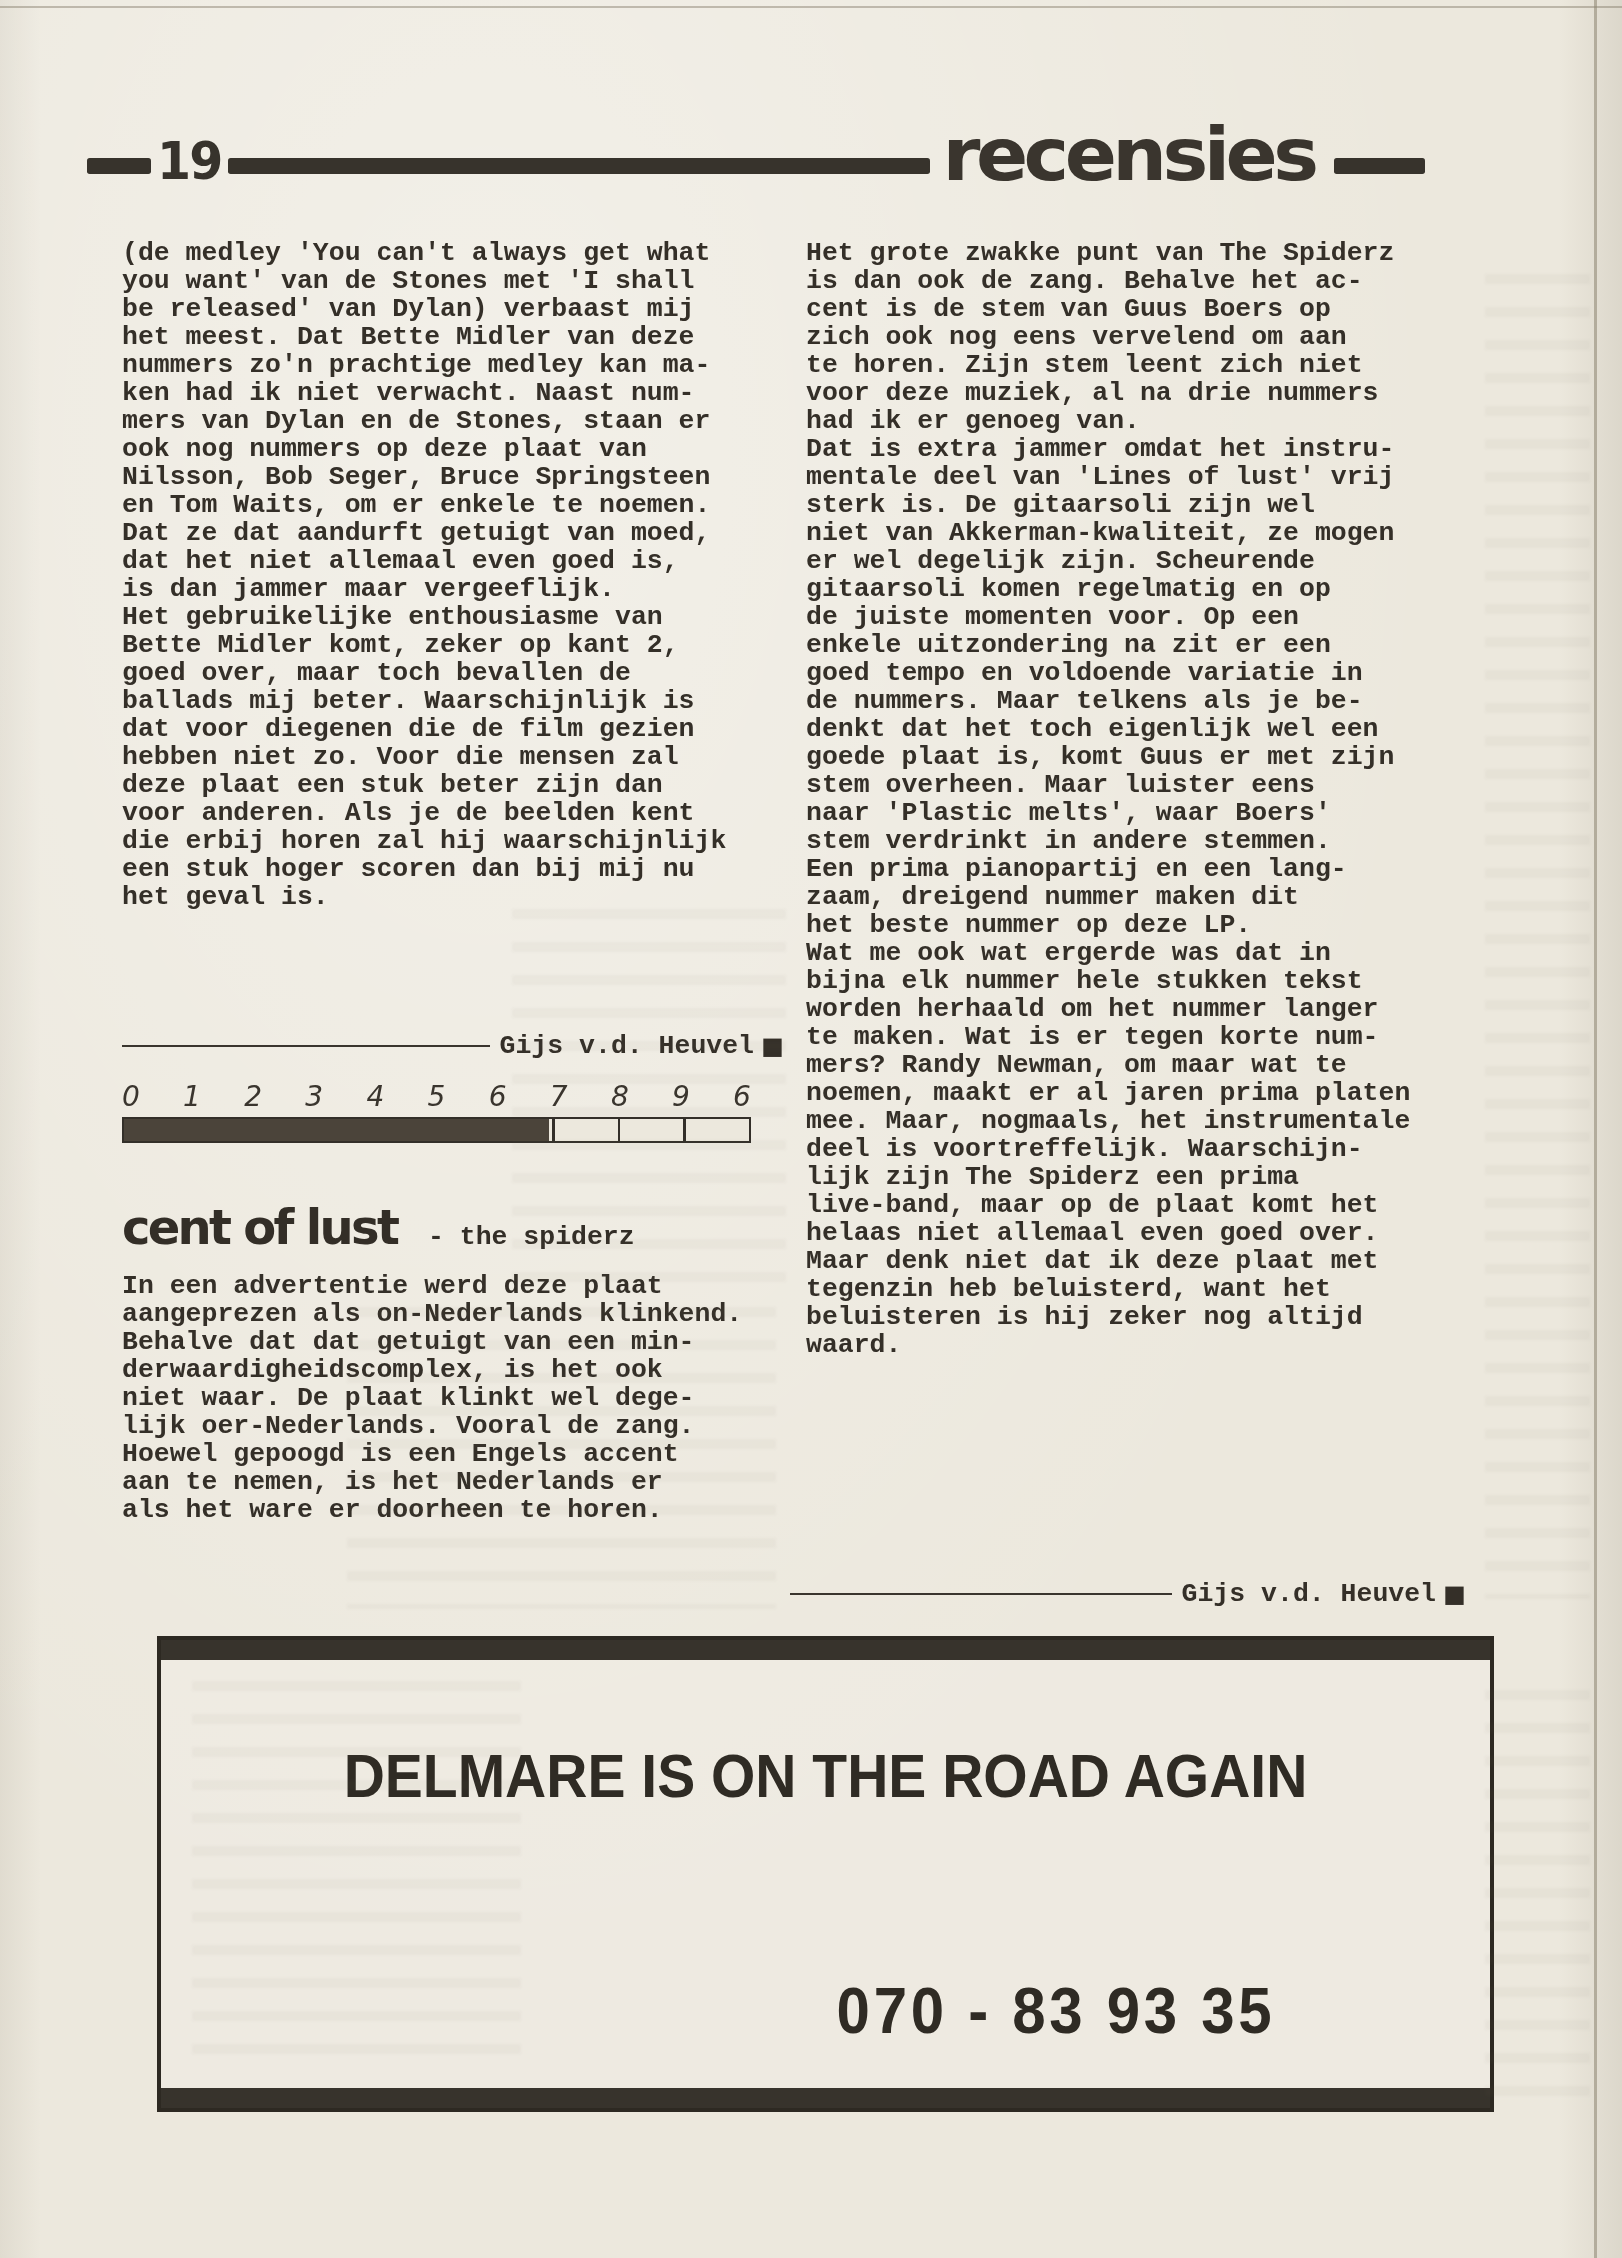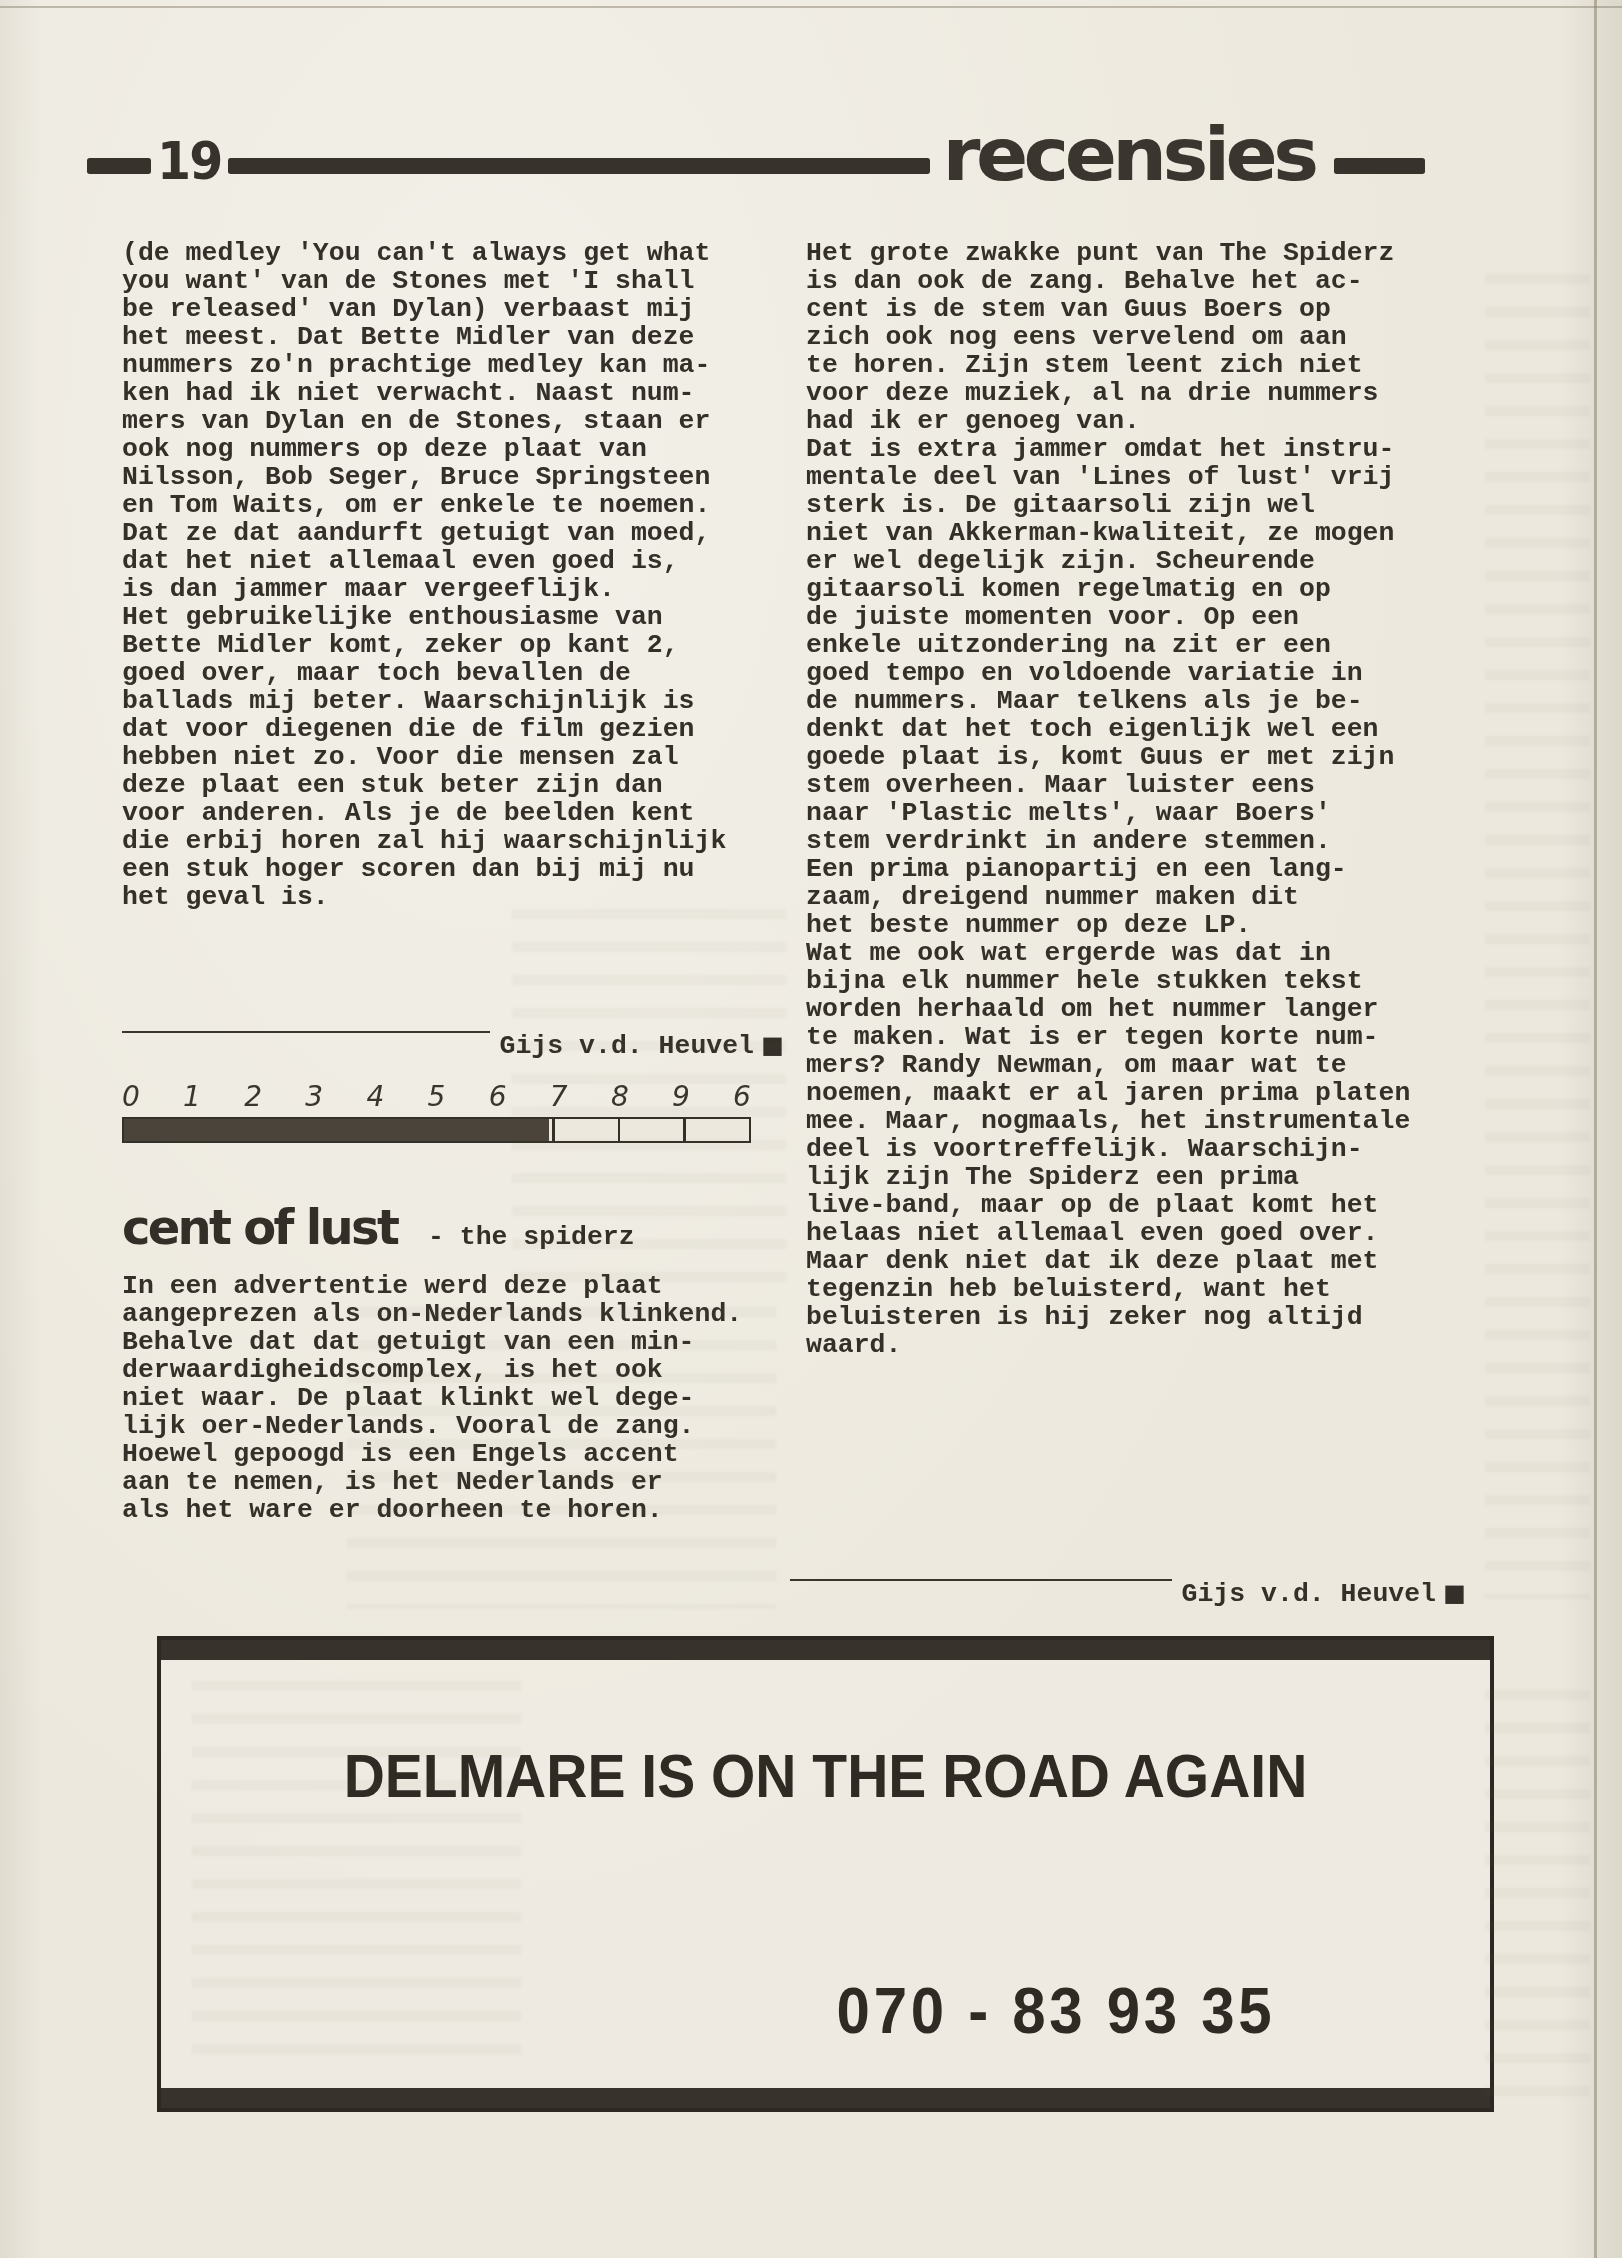--- a/index.html
+++ b/index.html
@@ -44,21 +44,21 @@
     font-size:26.5px;line-height:28px;
     color:#342f28;
     white-space:pre-line;
     letter-spacing:0px;
   }
   .col1{left:122px;width:667px;}
   .col2{left:806px;width:681px;}
 
   
   .signature{
-    position:absolute;display:flex;
+    position:absolute;display:flex;align-items:center;
     font-family:"Liberation Mono", monospace;font-weight:bold;
     font-size:26.5px;color:#342f28;
   }
   .signature .rule{flex:1;height:0;border-top:2.7px solid #3a352e;margin-right:9.1px;}
   .signature .sig-mark{font-family:"DejaVu Sans", sans-serif;font-size:24px;margin-left:7.3px;}
 
   
   .rating{position:absolute;left:122px;top:1080px;width:629px;}
   .rating-ticks{
     display:flex;justify-content:space-between;

